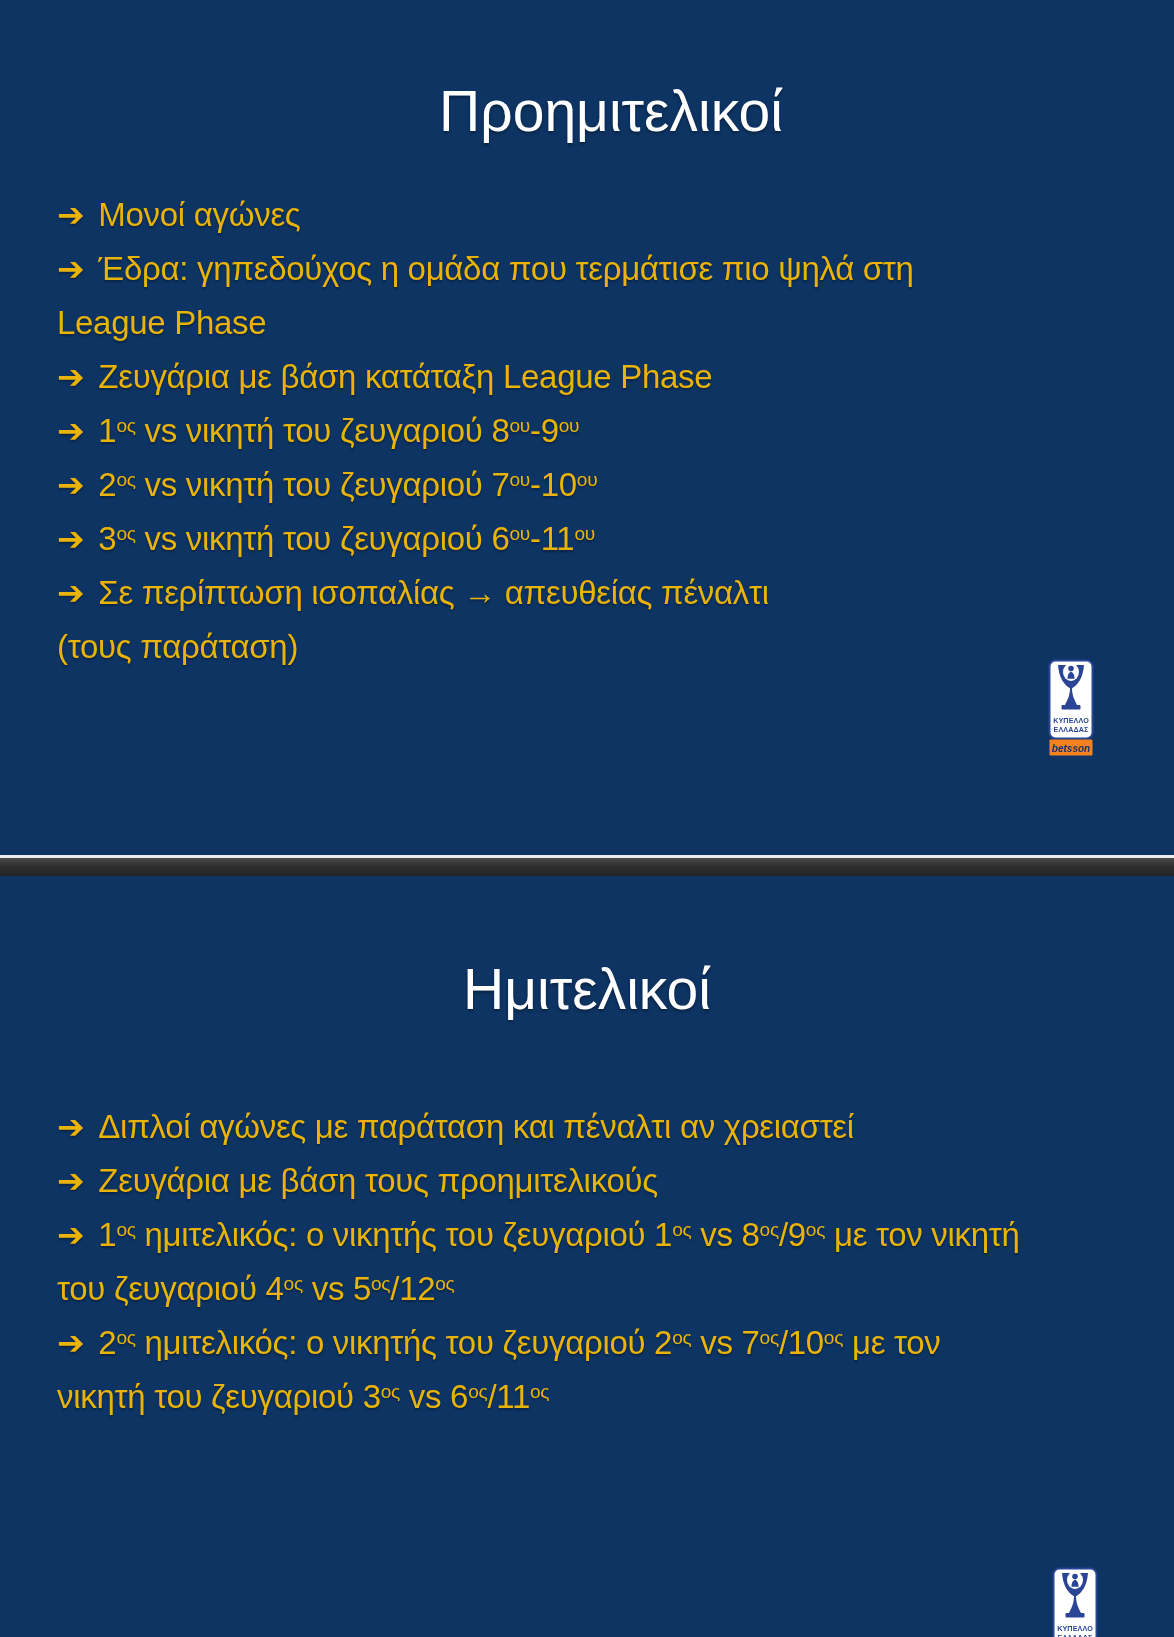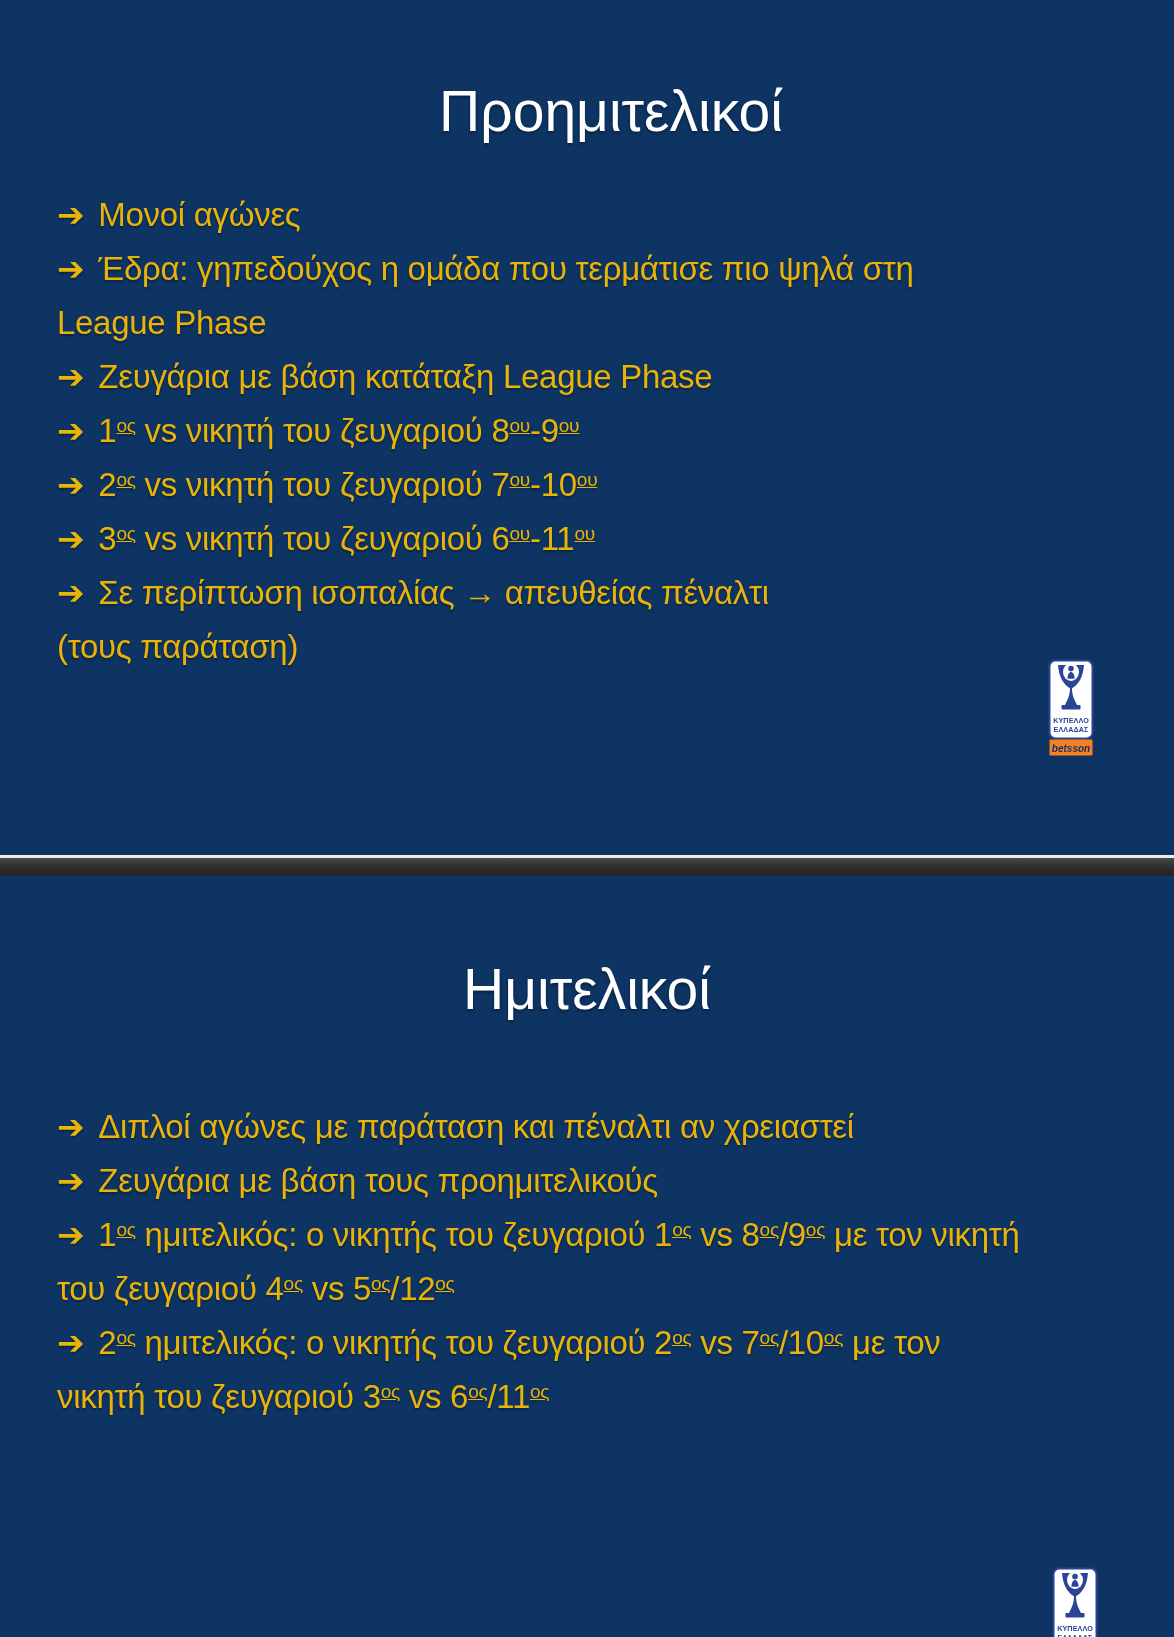--- a/index.html
+++ b/index.html
@@ -24,21 +24,21 @@
   .slide-sf .title{top:42px;}
   .bullets{
     position:absolute;left:57px;right:4px;
     color:#eab308;font-size:33px;letter-spacing:-0.3px;
     text-shadow:0 2px 2px rgba(0,0,0,.3);
   }
   .slide-qf .bullets{top:188px;}
   .slide-sf .bullets{top:224px;}
   .line{white-space:nowrap;height:54px;line-height:54px;}
   .arrow{margin-right:14px;}
-  sup{font-size:.58em;line-height:0;vertical-align:baseline;position:relative;top:-0.52em;text-decoration:underline;}
+  sup{font-size:.58em;line-height:0;vertical-align:baseline;position:relative;top:-0.52em;}
   .cup-logo{position:absolute;width:46px;height:97px;}
   .slide-qf .cup-logo{left:1048px;top:659px;}
   .slide-sf .cup-logo{left:1052px;top:691px;}
   .cup-logo text{font-family:"Liberation Sans","DejaVu Sans",sans-serif;}
   .lg-name{font-size:7.2px;font-weight:bold;fill:#2a4596;letter-spacing:.1px;}
   .lg-sponsor{font-size:10px;font-weight:bold;font-style:italic;fill:#16306e;}
 </style>
 </head>
 <body>
 

